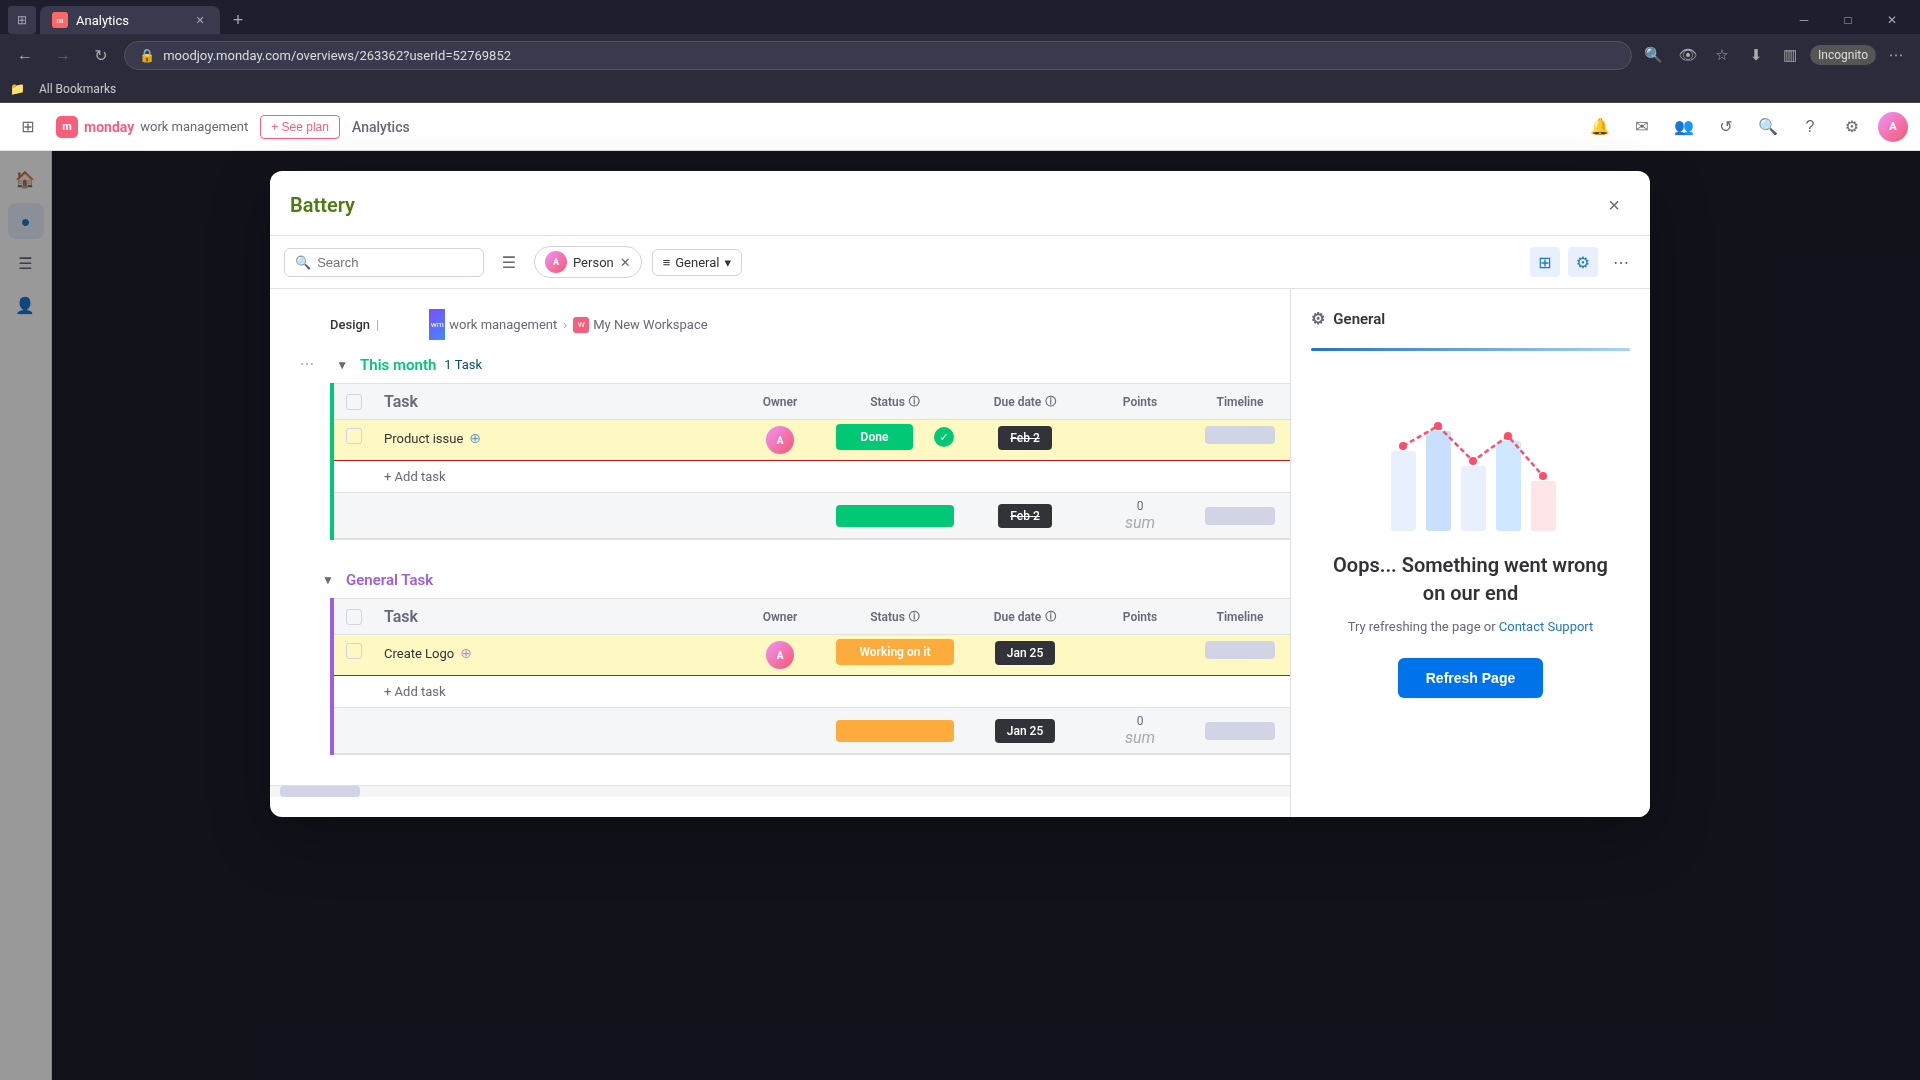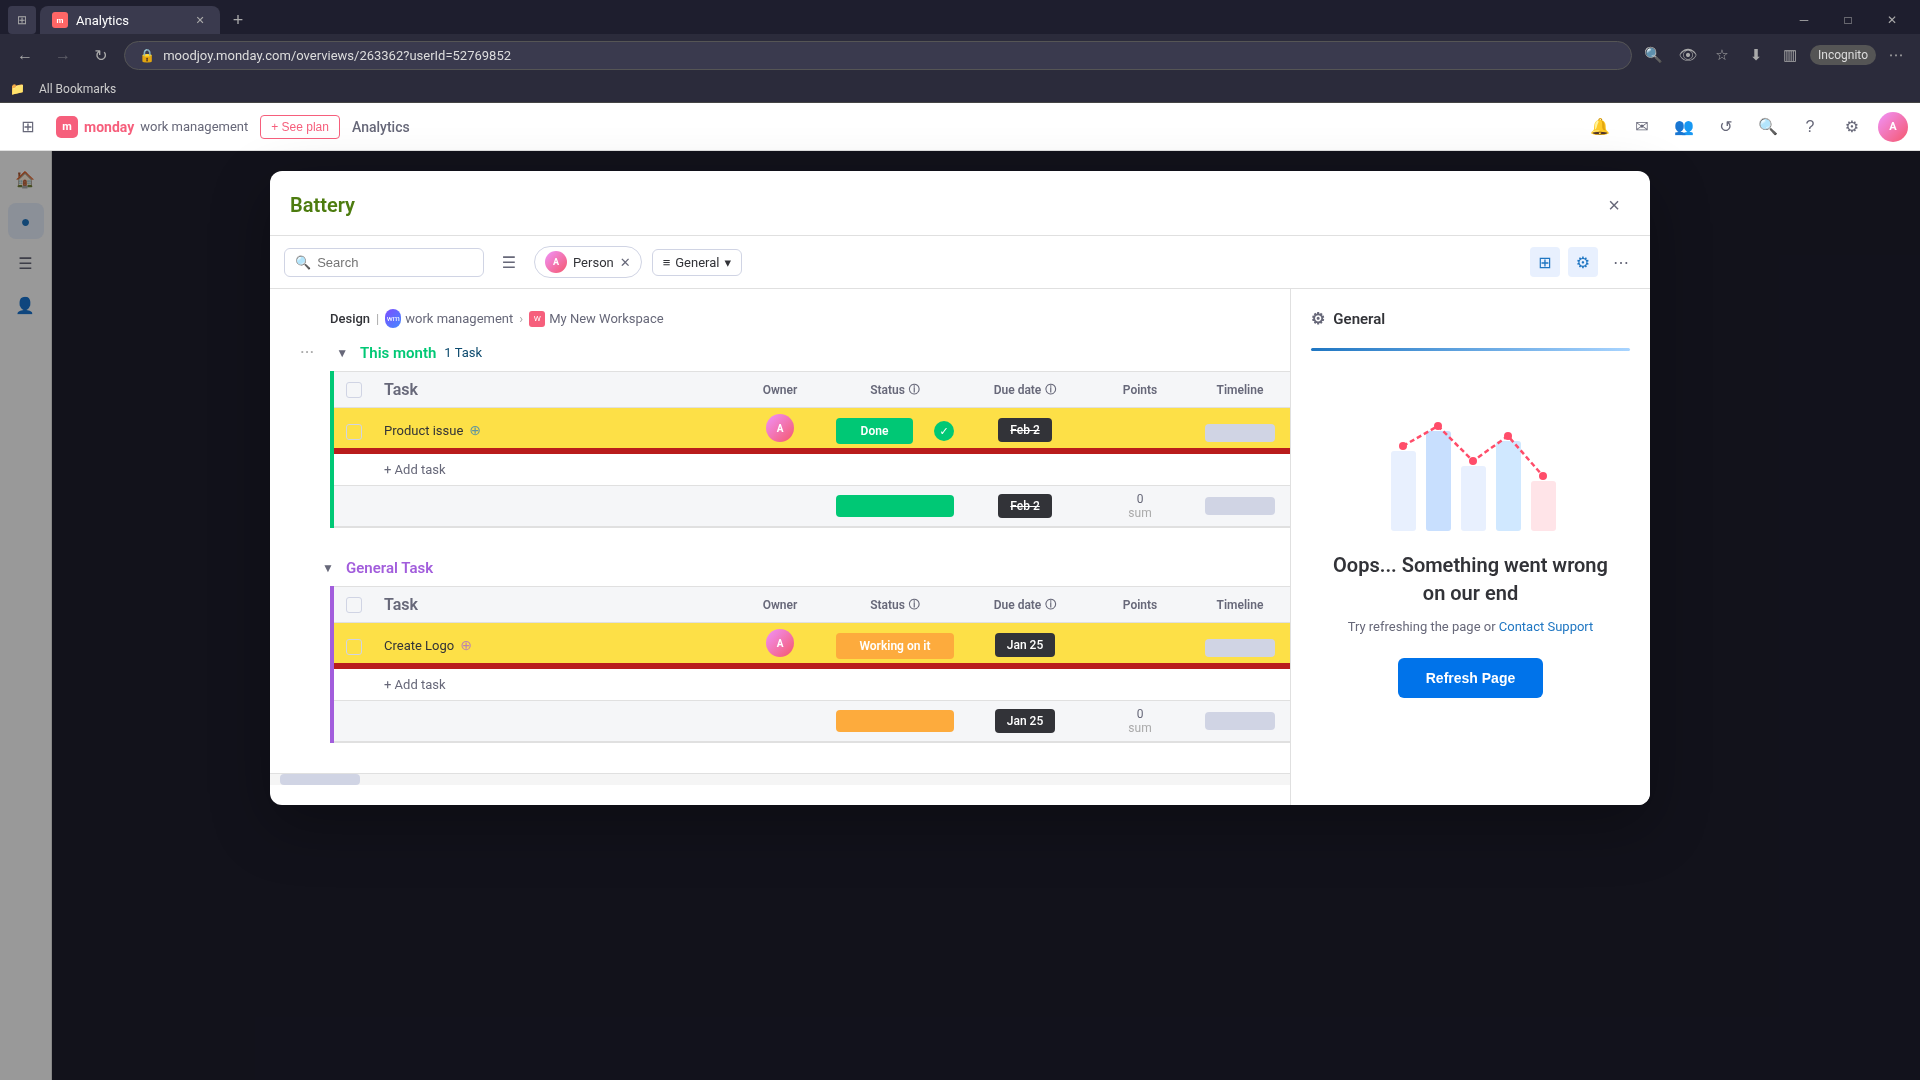--- a/index.html
+++ b/index.html
@@ -359,25 +359,25 @@
       color: #676879; cursor: pointer;
     }
     .workspace-icon {
       width: 16px; height: 16px;
       border-radius: 3px;
       background: #f65f7c;
       display: flex; align-items: center; justify-content: center;
       color: white; font-size: 8px;
     }
     .wm-icon {
-      width: 16px; height: 19px;
-      border-radius: 8px;
+      width: 16px; height: 31px;
+      border-radius: 0;
       background: linear-gradient(135deg, #7c4dff, #448aff);
       display: flex; align-items: center; justify-content: center;
-      color: white; font-size: 7px;
+      color: white; font-size: 7px; margin-left: 44px;
     }
 
     
     .section {
       margin-bottom: 30px;
     }
     .section-toggle {
       background: none; border: none; cursor: pointer;
       color: #676879; font-size: 12px;
       width: 20px; height: 20px;
@@ -450,23 +450,23 @@
       font-size: 12px;
       font-weight: 600;
       color: #676879;
       text-align: center;
     }
     .col-info { color: #676879; font-size: 11px; }
 
     
     .task-row {
       display: flex;
-      align-items: flex-end;
-      border-bottom: 6px solid #b91c1c;
-      background: #fde047;
+      align-items: flex-start;
+      border-bottom: 1px solid #b91c1c;
+      background: #fef9c3;
     }
     .task-name {
       flex: 1;
       padding: 10px;
       font-size: 13px;
       color: #323338;
       display: flex; align-items: center; gap: 6px;
     }
     .task-add-icon {
       color: #1f76c2; font-size: 14px; opacity: 0.7;
@@ -574,21 +574,21 @@
       padding: 6px;
       display: flex; align-items: center; justify-content: center;
     }
     .summary-points {
       width: 100px; min-width: 100px;
       padding: 6px;
       text-align: center;
       font-size: 12px;
       color: #676879;
     }
-    .sum-label { font-size: 12px; color: #aaa; }
+    .sum-label { font-size: 16px; color: #aaa; font-style: italic; }
     .summary-timeline {
       width: 100px; min-width: 100px;
       padding: 6px;
       display: flex; align-items: center; justify-content: center;
     }
     .summary-owner { width: 100px; min-width: 100px; }
 
     
     .settings-header {
       display: flex;

